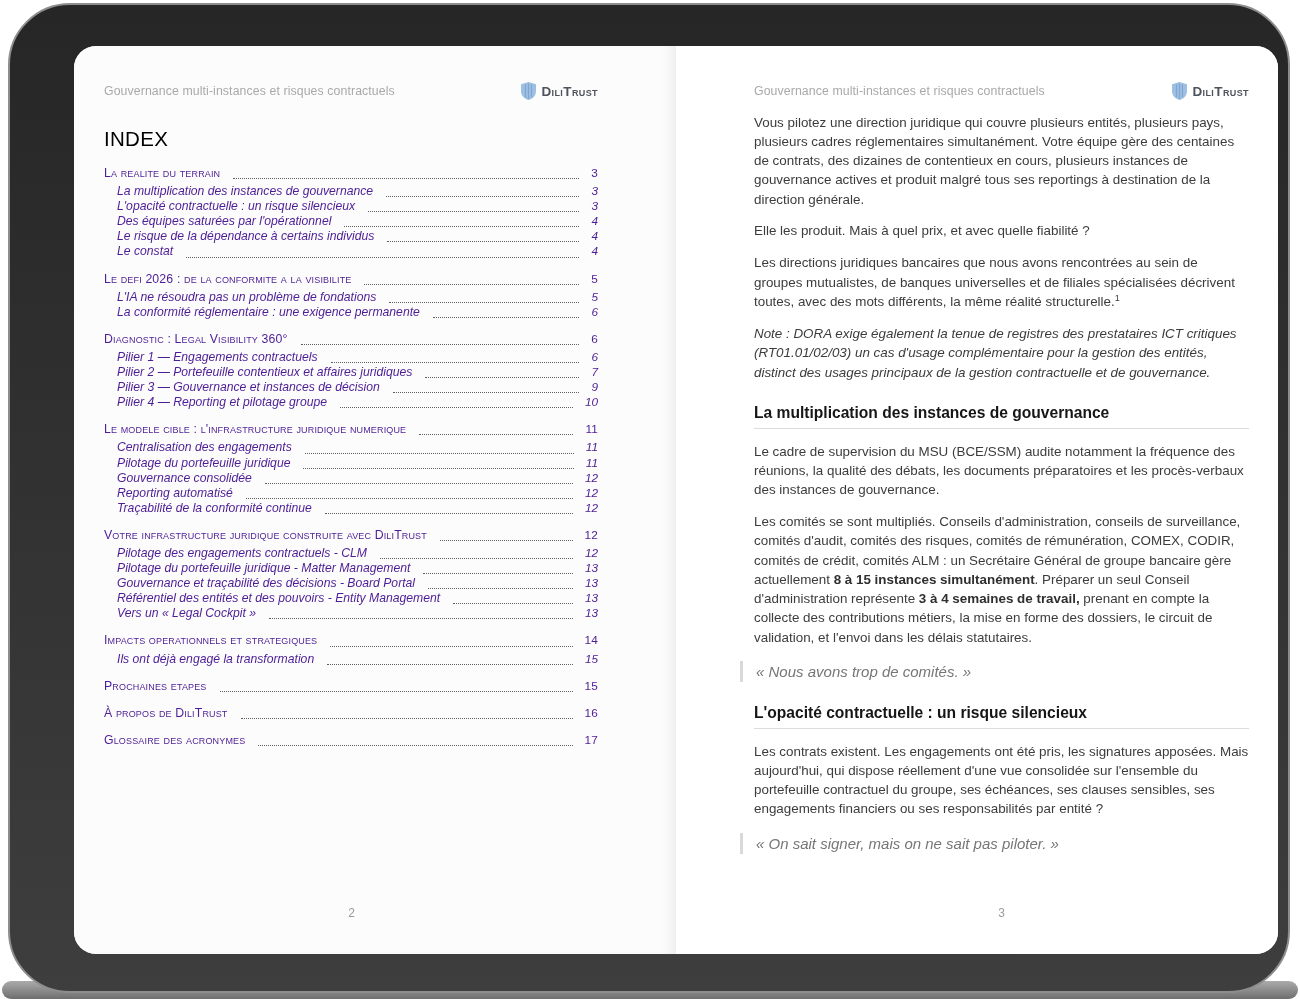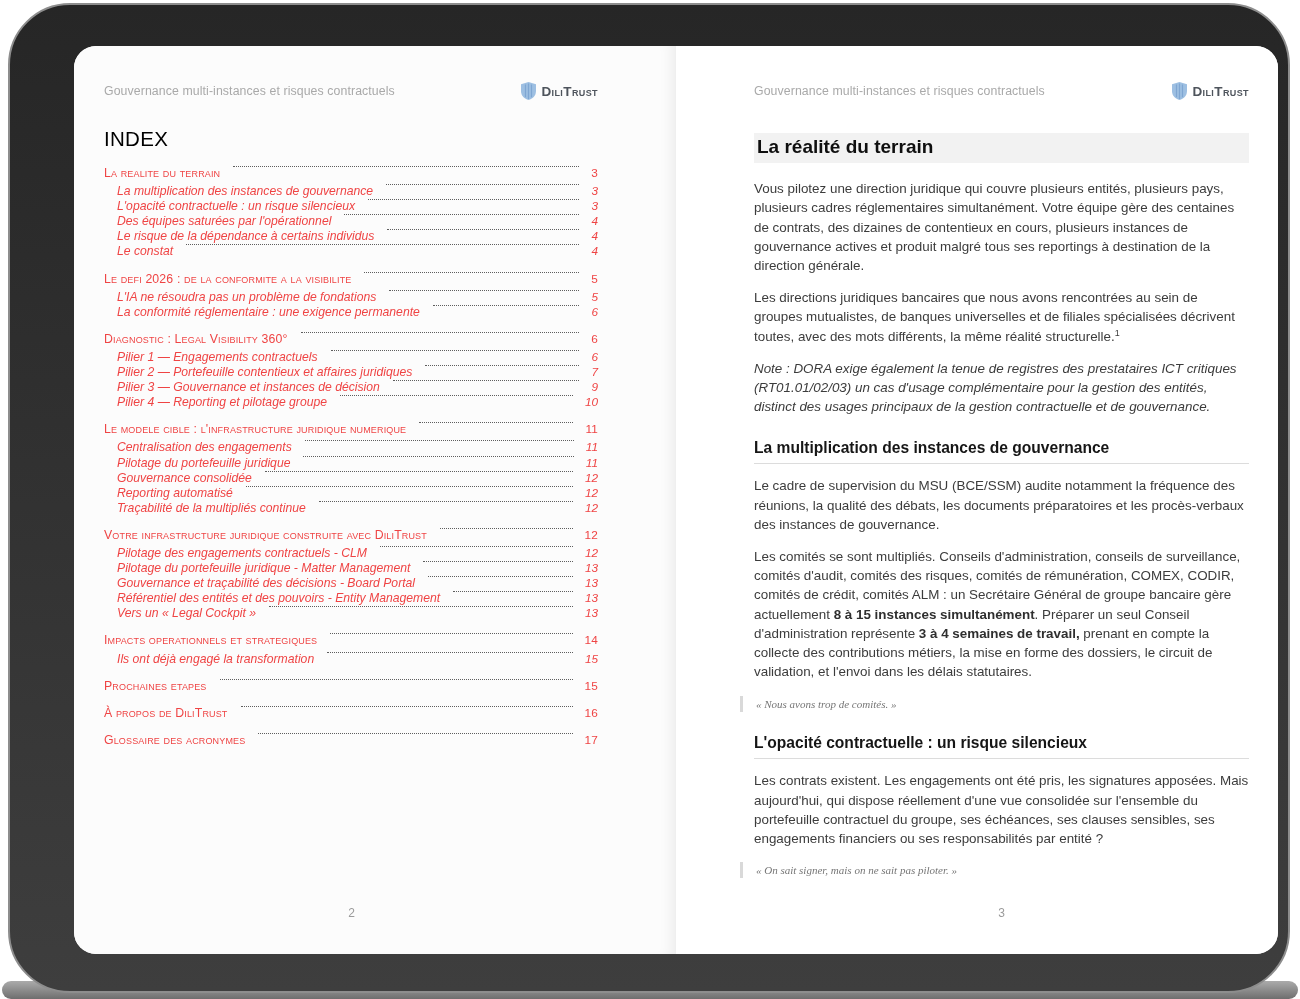--- a/index.html
+++ b/index.html
@@ -18,40 +18,40 @@
          padding:0 77px 0 30px;}
   .page-right{background:#ffffff;padding:0 29px 0 78px;}
 
   .doc-header{display:flex;justify-content:space-between;align-items:center;padding-top:36px;}
   .doc-header-title{font-size:12.3px;color:#a9a9a9;letter-spacing:.1px;}
   .brand{display:flex;align-items:center;gap:5px;justify-content:flex-end;}
   .brand-name{font-variant:small-caps;font-weight:700;font-size:13.5px;color:#4e545c;letter-spacing:.4px;}
 
   .index-title{margin:27px 0 0;font-size:20.5px;font-weight:400;color:#000;letter-spacing:.3px;}
   .index-list{margin-top:15px;}
-  .idx-row{display:flex;align-items:flex-start;line-height:15.1px;color:#ef4444;gap:11px;}
+  .idx-row{display:flex;align-items:flex-end;line-height:15.1px;color:#4c1d95;gap:11px;}
   .idx-row.lvl1{font-variant:small-caps;font-size:12.3px;letter-spacing:.15px;}
   .idx-row.lvl2{font-style:italic;font-size:12.2px;padding-left:13px;}
   .idx-row.gap{margin-top:12px;}
   .idx-row.subgap{margin-top:3px;}
   .idx-label{white-space:nowrap;}
   .idx-dots{flex:1;margin:0 1px 2px 2px;border-bottom:1.5px dotted #5e5e5e;min-width:8px;}
   .idx-page{font-size:11.8px;}
 
   .h1-band{margin-top:33px;background:#f2f2f2;padding:3px 8px 5px 3px;
            font-size:19px;font-weight:700;color:#0f0f0f;}
   .page-right p{margin:12.5px 0 0;font-size:13.4px;line-height:1.44;color:#3c3c3c;}
   .h1-band + p{margin-top:16px;}
   .page-right sup{font-size:9px;}
   .note{font-style:italic;}
   .page-right h2{margin:22px 0 0;padding-bottom:6px;border-bottom:1px solid #dcdcdc;
            font-size:15.6px;font-weight:700;color:#161616;}
   .b{font-weight:700;color:#2f2f2f;}
   .quote{margin:14px 0 0 -14px;border-left:3px solid #d9d9d9;padding:2px 0 2px 13px;
-           font-style:italic;font-size:11px;color:#767676;font-family:Liberation Serif, serif;}
+           font-style:italic;font-size:15px;color:#767676;}
   .pagenum{position:absolute;bottom:34px;font-size:12px;color:#9b9b9b;text-align:center;}
   .page-left .pagenum{left:30px;width:495px;}
   .page-right .pagenum{left:78px;width:495px;}
 </style>
 </head>
 <body>
 
 <div class="stage">
   <div class="bottom-rim"></div>
   <div class="frame">
@@ -159,21 +159,21 @@
               <span class="idx-label">Gouvernance consolidée</span>
               <span class="idx-dots"></span>
               <span class="idx-page">12</span>
             </div>
             <div class="idx-row lvl2">
               <span class="idx-label">Reporting automatisé</span>
               <span class="idx-dots"></span>
               <span class="idx-page">12</span>
             </div>
             <div class="idx-row lvl2">
-              <span class="idx-label">Traçabilité de la multipliés continue</span>
+              <span class="idx-label">Traçabilité de la conformité continue</span>
               <span class="idx-dots"></span>
               <span class="idx-page">12</span>
             </div>
             <div class="idx-row lvl1 gap">
               <span class="idx-label">Votre infrastructure juridique construite avec DiliTrust</span>
               <span class="idx-dots"></span>
               <span class="idx-page">12</span>
             </div>
             <div class="idx-row lvl2 subgap">
               <span class="idx-label">Pilotage des engagements contractuels - CLM</span>
@@ -234,23 +234,23 @@
           <span class="doc-header-title">Gouvernance multi-instances et risques contractuels</span>
           <span class="brand">
             <svg width="15" height="18" viewBox="0 0 20 24">
               <path d="M10 0 L20 3 V12 C20 18.8 15.2 22.4 10 24 C4.8 22.4 0 18.8 0 12 V3 Z" fill="#9dbfe2"></path>
               <path d="M6 3.2 V20.2 M10 2 V22.6 M14 3.2 V20.2" stroke-width="1.6" fill="none" stroke="#7fa6d2"></path>
             </svg>
             <span class="brand-name">DiliTrust</span>
           </span>
         </div>
 
-        <div class="h1-band">La réalité du terrain</div>
 
         <p>Vous pilotez une direction juridique qui couvre plusieurs entités, plusieurs pays, plusieurs cadres réglementaires simultanément. Votre équipe gère des centaines de contrats, des dizaines de contentieux en cours, plusieurs instances de gouvernance actives et produit malgré tous ses reportings à destination de la direction générale.</p>
+        <p>Elle les produit. Mais à quel prix, et avec quelle fiabilité ?</p>
         <p><span>Les directions juridiques bancaires que nous avons rencontrées au sein de groupes mutualistes, de banques universelles et de filiales spécialisées décrivent toutes, avec des mots différents, la même réalité structurelle.</span><sup>1</sup></p>
         <p class="note">Note : DORA exige également la tenue de registres des prestataires ICT critiques (RT01.01/02/03) un cas d'usage complémentaire pour la gestion des entités, distinct des usages principaux de la gestion contractuelle et de gouvernance.</p>
 
         <h2>La multiplication des instances de gouvernance</h2>
         <p>Le cadre de supervision du MSU (BCE/SSM) audite notamment la fréquence des réunions, la qualité des débats, les documents préparatoires et les procès-verbaux des instances de gouvernance.</p>
         <p><span>Les comités se sont multipliés. Conseils d'administration, conseils de surveillance, comités d'audit, comités des risques, comités de rémunération, COMEX, CODIR, comités de crédit, comités ALM : un Secrétaire Général de groupe bancaire gère actuellement </span><span class="b">8 à 15 instances simultanément</span><span>. Préparer un seul Conseil d'administration représente </span><span class="b">3 à 4 semaines de travail,</span><span> prenant en compte la collecte des contributions métiers, la mise en forme des dossiers, le circuit de validation, et l'envoi dans les délais statutaires.</span></p>
         <div class="quote">« Nous avons trop de comités. »</div>
 
         <h2>L'opacité contractuelle : un risque silencieux</h2>
         <p>Les contrats existent. Les engagements ont été pris, les signatures apposées. Mais aujourd'hui, qui dispose réellement d'une vue consolidée sur l'ensemble du portefeuille contractuel du groupe, ses échéances, ses clauses sensibles, ses engagements financiers ou ses responsabilités par entité ?</p>

